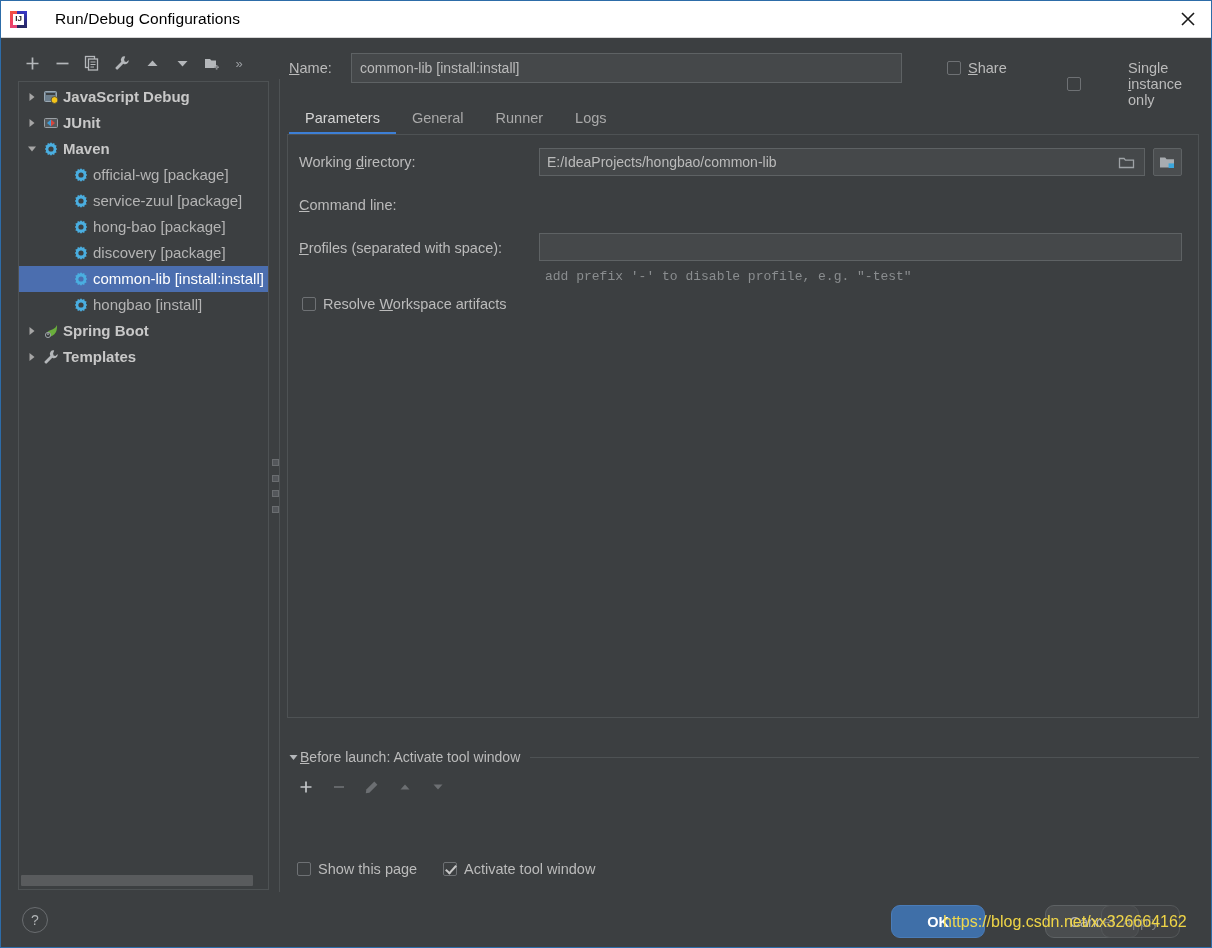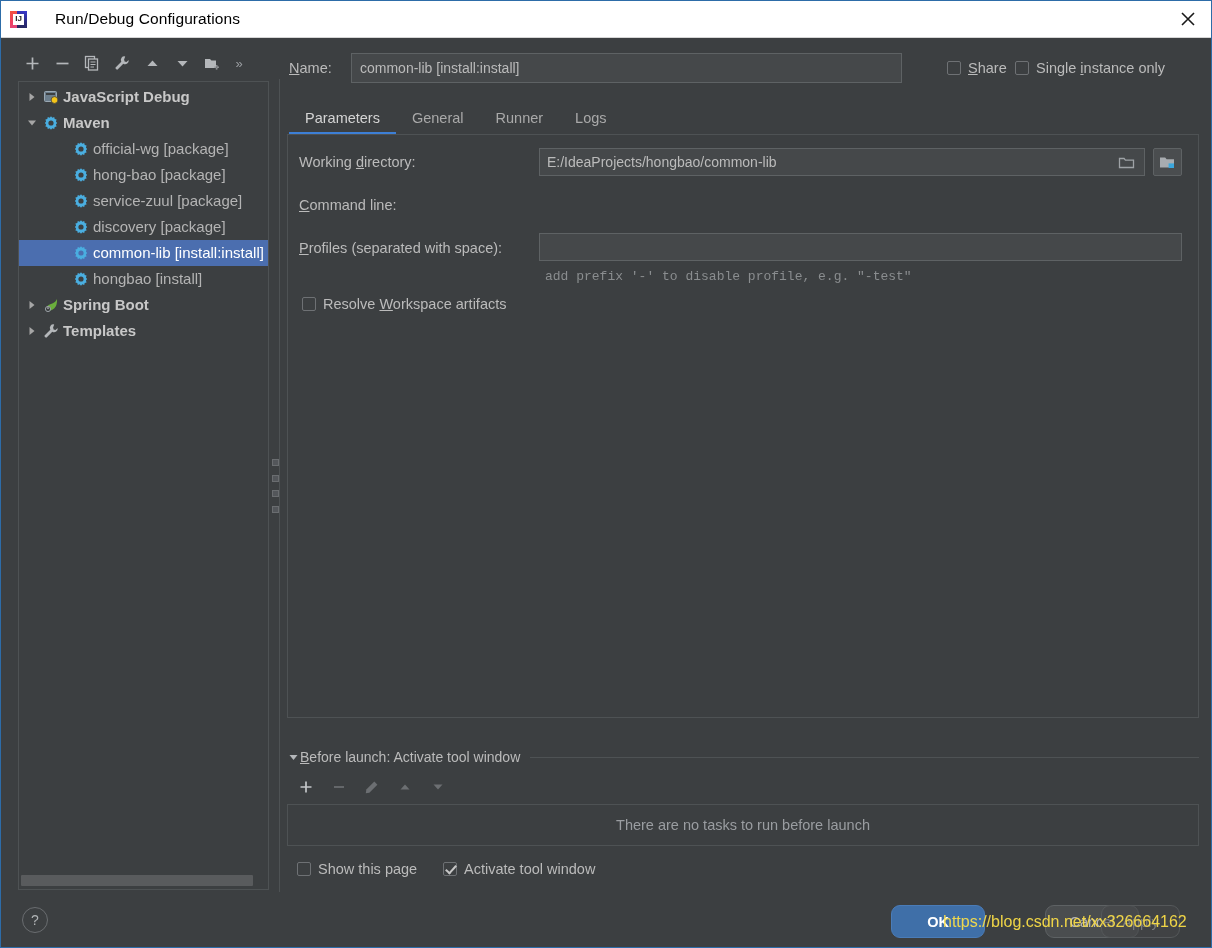--- a/index.html
+++ b/index.html
@@ -206,21 +206,21 @@
     border-width: 0 2px 2px 0;
     transform: rotate(42deg);
   }
   .cbx-label {
     color: #bbbbbb; font-size: 14.5px;
     margin-left: 7px;
   }
   .cbx-label u { text-decoration: underline; }
 
   #share-cbx  { position: absolute; left: 946px; top: 59px; }
-  #single-cbx { position: absolute; left: 1014px; top: 59px; }
+  #single-cbx { position: absolute; left: 1066px; top: 59px; gap: 40px; }
 
   
   #tabs {
     position: absolute; left: 288px; top: 102px;
     width: 910px; height: 32px;
     display: flex; align-items: flex-start;
   }
   .tab {
     height: 30px;
     padding: 0 16px;
@@ -494,20 +494,35 @@
         <span class="ticon">
           <svg width="16" height="16" viewBox="0 0 16 16">
             <rect x="1.5" y="2.5" width="12" height="10" rx="1" fill="#6c7e8c" stroke="#9aa8b3" stroke-width="1"></rect>
             <rect x="3" y="4" width="9" height="2" fill="#3c3f41"></rect>
             <circle cx="11.5" cy="11" r="3.4" fill="#f5c518" stroke="#3c3f41" stroke-width="0.8"></circle>
           </svg>
         </span>
         <span class="tlabel">JavaScript Debug</span>
       </div>
 
+      <div class="tree-row group">
+        <span class="twisty">
+          <svg width="10" height="10" viewBox="0 0 10 10">
+              <path d="M2.5 1 L7.5 5 L2.5 9 Z" fill="#a6a6a6"></path>
+            </svg>
+        </span>
+        <span class="ticon">
+          <svg width="16" height="16" viewBox="0 0 16 16">
+            <rect x="1.5" y="3.5" width="13" height="9" rx="1" fill="#55595c" stroke="#9aa0a5" stroke-width="1"></rect>
+            <path d="M8 4.5 L8 11.5 L4 8 Z" fill="#3d9bd6"></path>
+            <path d="M8 4.5 L8 11.5 L12 8 Z" fill="#d6453d"></path>
+          </svg>
+        </span>
+        <span class="tlabel">JUnit</span>
+      </div>
 
       <div class="tree-row group">
         <span class="twisty">
           <svg width="10" height="10" viewBox="0 0 10 10">
               <path d="M1 2.5 L9 2.5 L5 7.5 Z" fill="#a6a6a6"></path>
             </svg>
         </span>
         <span class="ticon">
           <svg width="16" height="16" viewBox="0 0 16 16">
             <path d="M8 1.2 l1.3 1.5 1.9-.6.5 1.9 1.9.6-.7 1.9 1.2 1.5-1.2 1.5.7 1.9-1.9.6-.5 1.9-1.9-.6L8 14.8 6.7 13.3l-1.9.6-.5-1.9-1.9-.6.7-1.9L1.9 8l1.2-1.5-.7-1.9 1.9-.6.5-1.9 1.9.6z" fill="#4aaee0"></path>
@@ -527,31 +542,31 @@
         <span class="tlabel">official-wg [package]</span>
       </div>
 
       <div class="tree-row child">
         <span class="ticon">
           <svg width="16" height="16" viewBox="0 0 16 16">
             <path d="M8 1.2 l1.3 1.5 1.9-.6.5 1.9 1.9.6-.7 1.9 1.2 1.5-1.2 1.5.7 1.9-1.9.6-.5 1.9-1.9-.6L8 14.8 6.7 13.3l-1.9.6-.5-1.9-1.9-.6.7-1.9L1.9 8l1.2-1.5-.7-1.9 1.9-.6.5-1.9 1.9.6z" fill="#4aaee0"></path>
             <circle cx="8" cy="8" r="2.6" fill="#3c3f41"></circle>
           </svg>
         </span>
-        <span class="tlabel">hong-bao [package]</span>
+        <span class="tlabel">service-zuul [package]</span>
       </div>
 
       <div class="tree-row child">
         <span class="ticon">
           <svg width="16" height="16" viewBox="0 0 16 16">
             <path d="M8 1.2 l1.3 1.5 1.9-.6.5 1.9 1.9.6-.7 1.9 1.2 1.5-1.2 1.5.7 1.9-1.9.6-.5 1.9-1.9-.6L8 14.8 6.7 13.3l-1.9.6-.5-1.9-1.9-.6.7-1.9L1.9 8l1.2-1.5-.7-1.9 1.9-.6.5-1.9 1.9.6z" fill="#4aaee0"></path>
             <circle cx="8" cy="8" r="2.6" fill="#3c3f41"></circle>
           </svg>
         </span>
-        <span class="tlabel">service-zuul [package]</span>
+        <span class="tlabel">hong-bao [package]</span>
       </div>
 
       <div class="tree-row child">
         <span class="ticon">
           <svg width="16" height="16" viewBox="0 0 16 16">
             <path d="M8 1.2 l1.3 1.5 1.9-.6.5 1.9 1.9.6-.7 1.9 1.2 1.5-1.2 1.5.7 1.9-1.9.6-.5 1.9-1.9-.6L8 14.8 6.7 13.3l-1.9.6-.5-1.9-1.9-.6.7-1.9L1.9 8l1.2-1.5-.7-1.9 1.9-.6.5-1.9 1.9.6z" fill="#4aaee0"></path>
             <circle cx="8" cy="8" r="2.6" fill="#3c3f41"></circle>
           </svg>
         </span>
         <span class="tlabel">discovery [package]</span>
@@ -705,23 +720,20 @@
         <path d="M2.5 9.5 L7 4.5 L11.5 9.5 Z" fill="#6c6f72"></path>
       </svg>
     </div>
     <div class="blt-btn">
       <svg width="14" height="14" viewBox="0 0 14 14">
         <path d="M2.5 4.5 L7 9.5 L11.5 4.5 Z" fill="#6c6f72"></path>
       </svg>
     </div>
   </div>
 
-  <div id="bl-list">
-    <span>There are no tasks to run before launch</span>
-  </div>
 
   <div id="show-page-cbx" class="cbx-wrap">
     <span class="cbx"></span>
     <span class="cbx-label">Show this page</span>
   </div>
 
   <div id="activate-cbx" class="cbx-wrap">
     <span class="cbx checked"></span>
     <span class="cbx-label">Activate tool window</span>
   </div>

